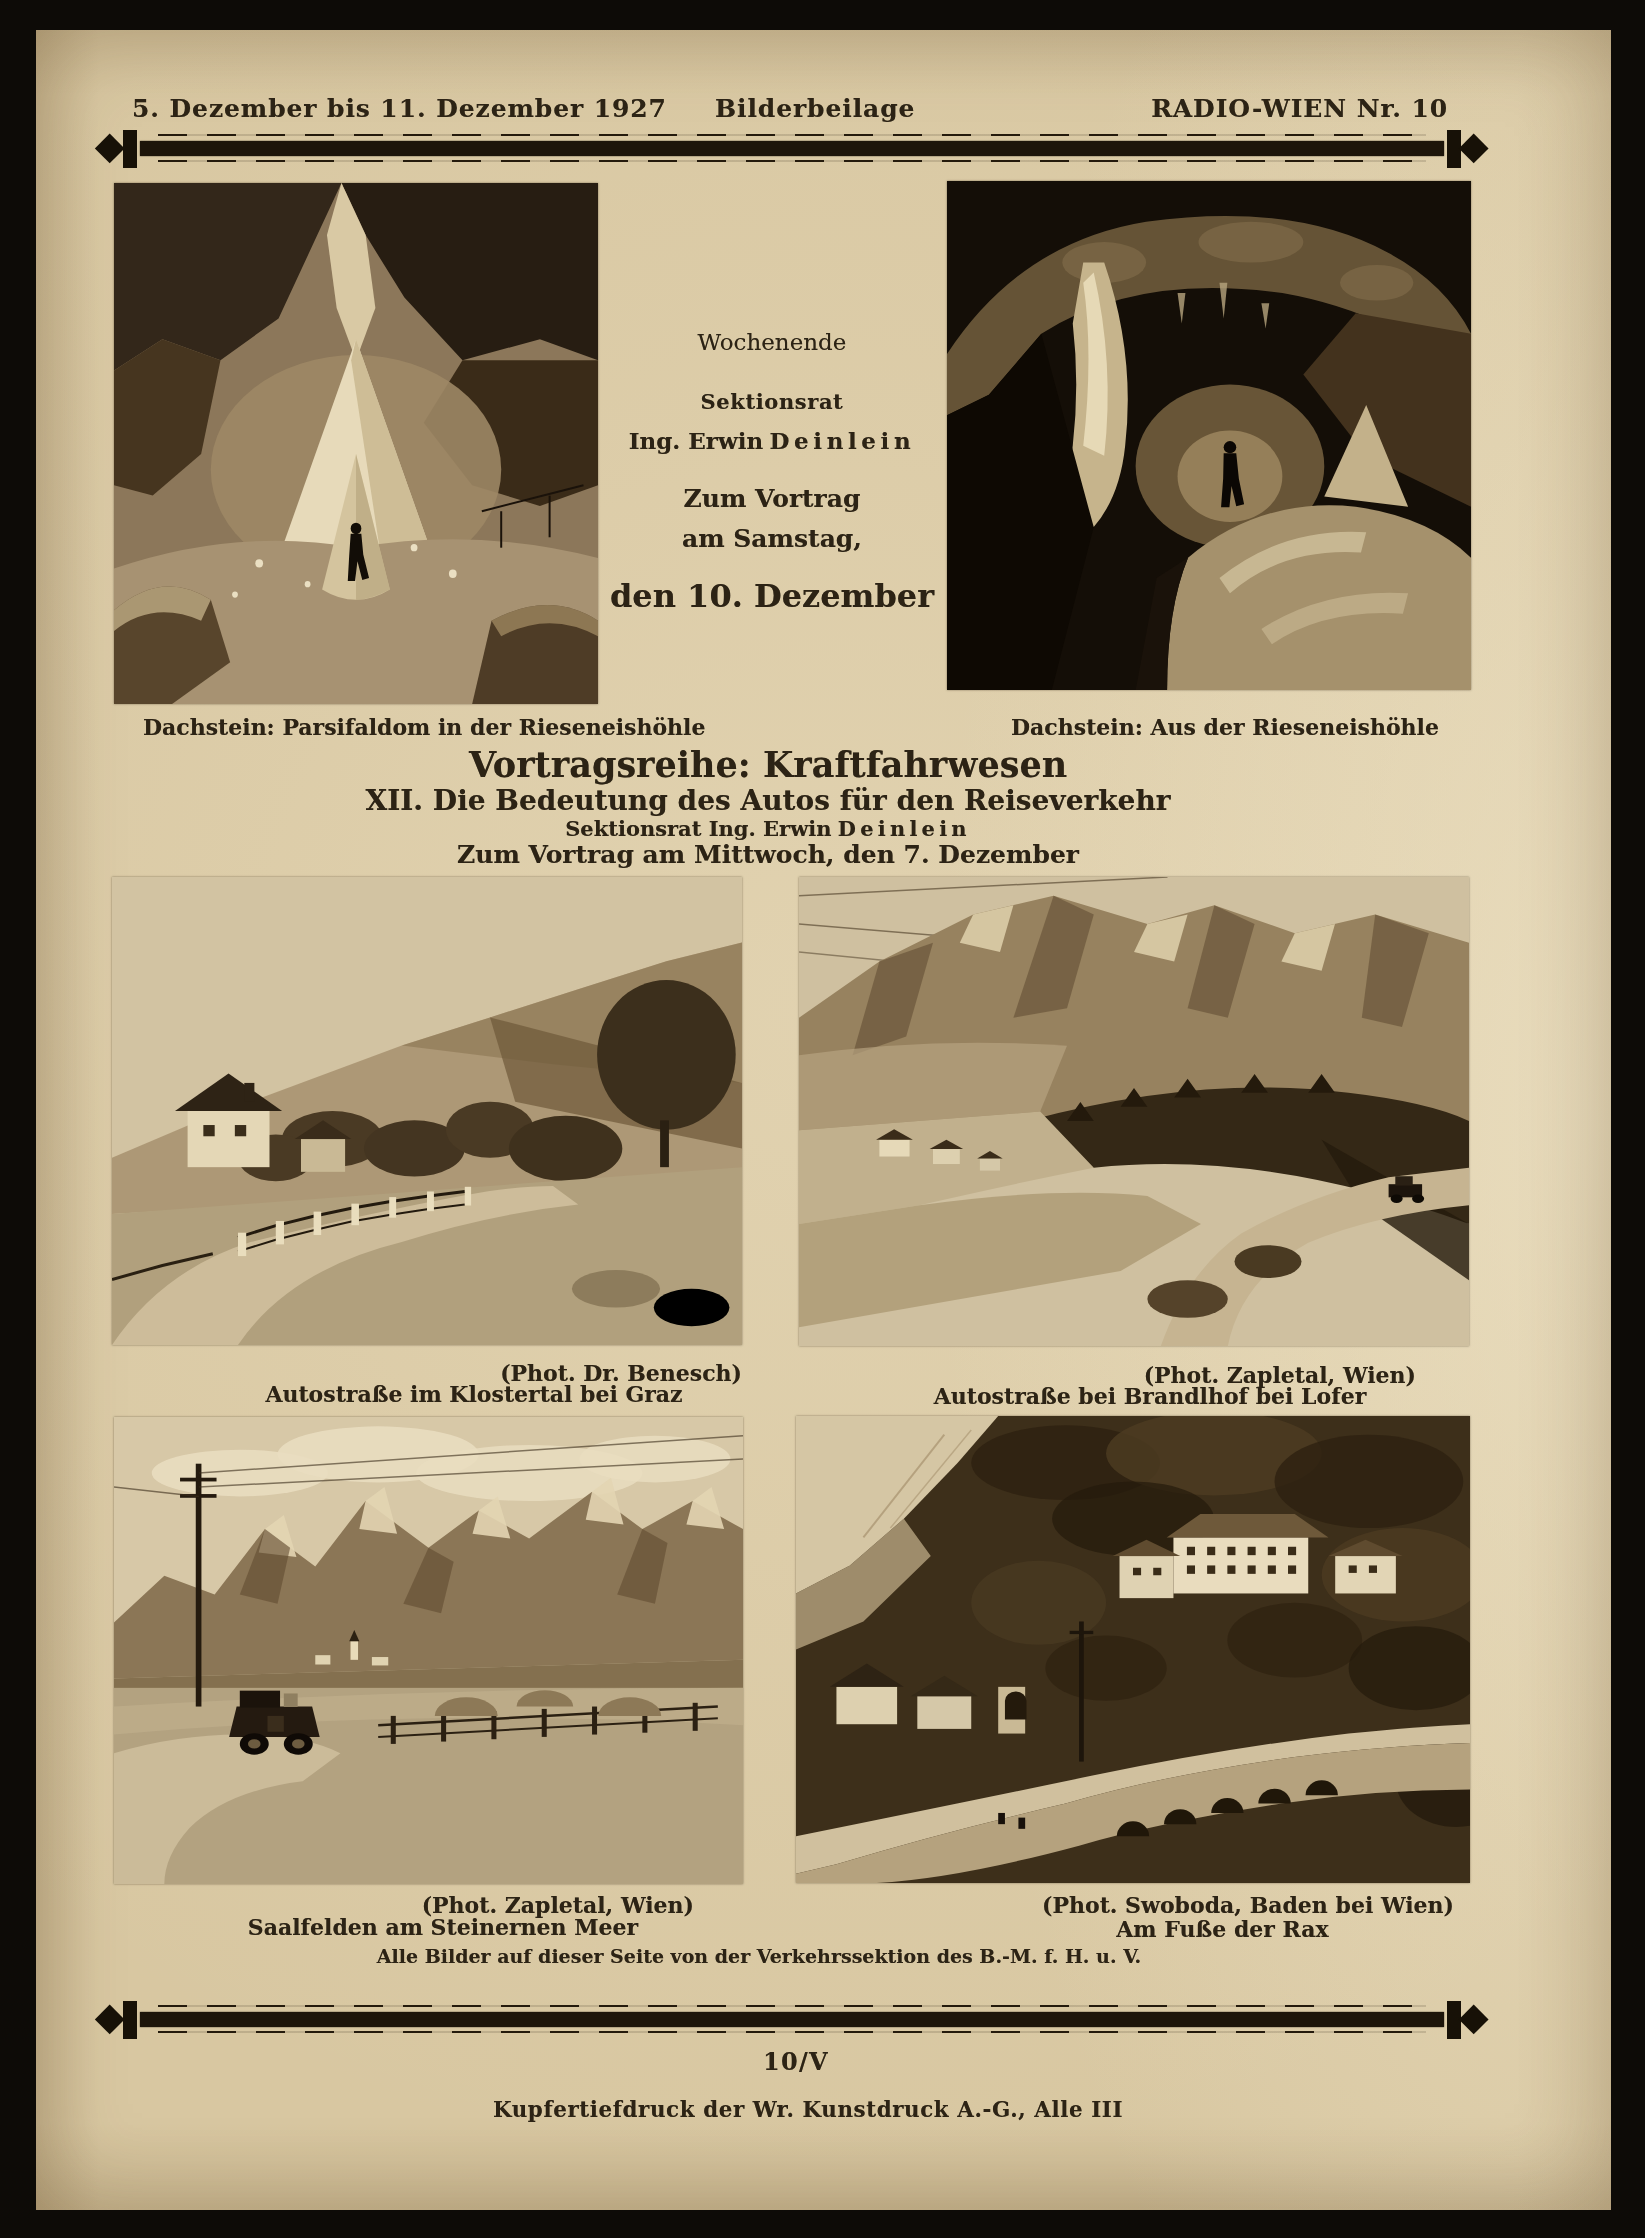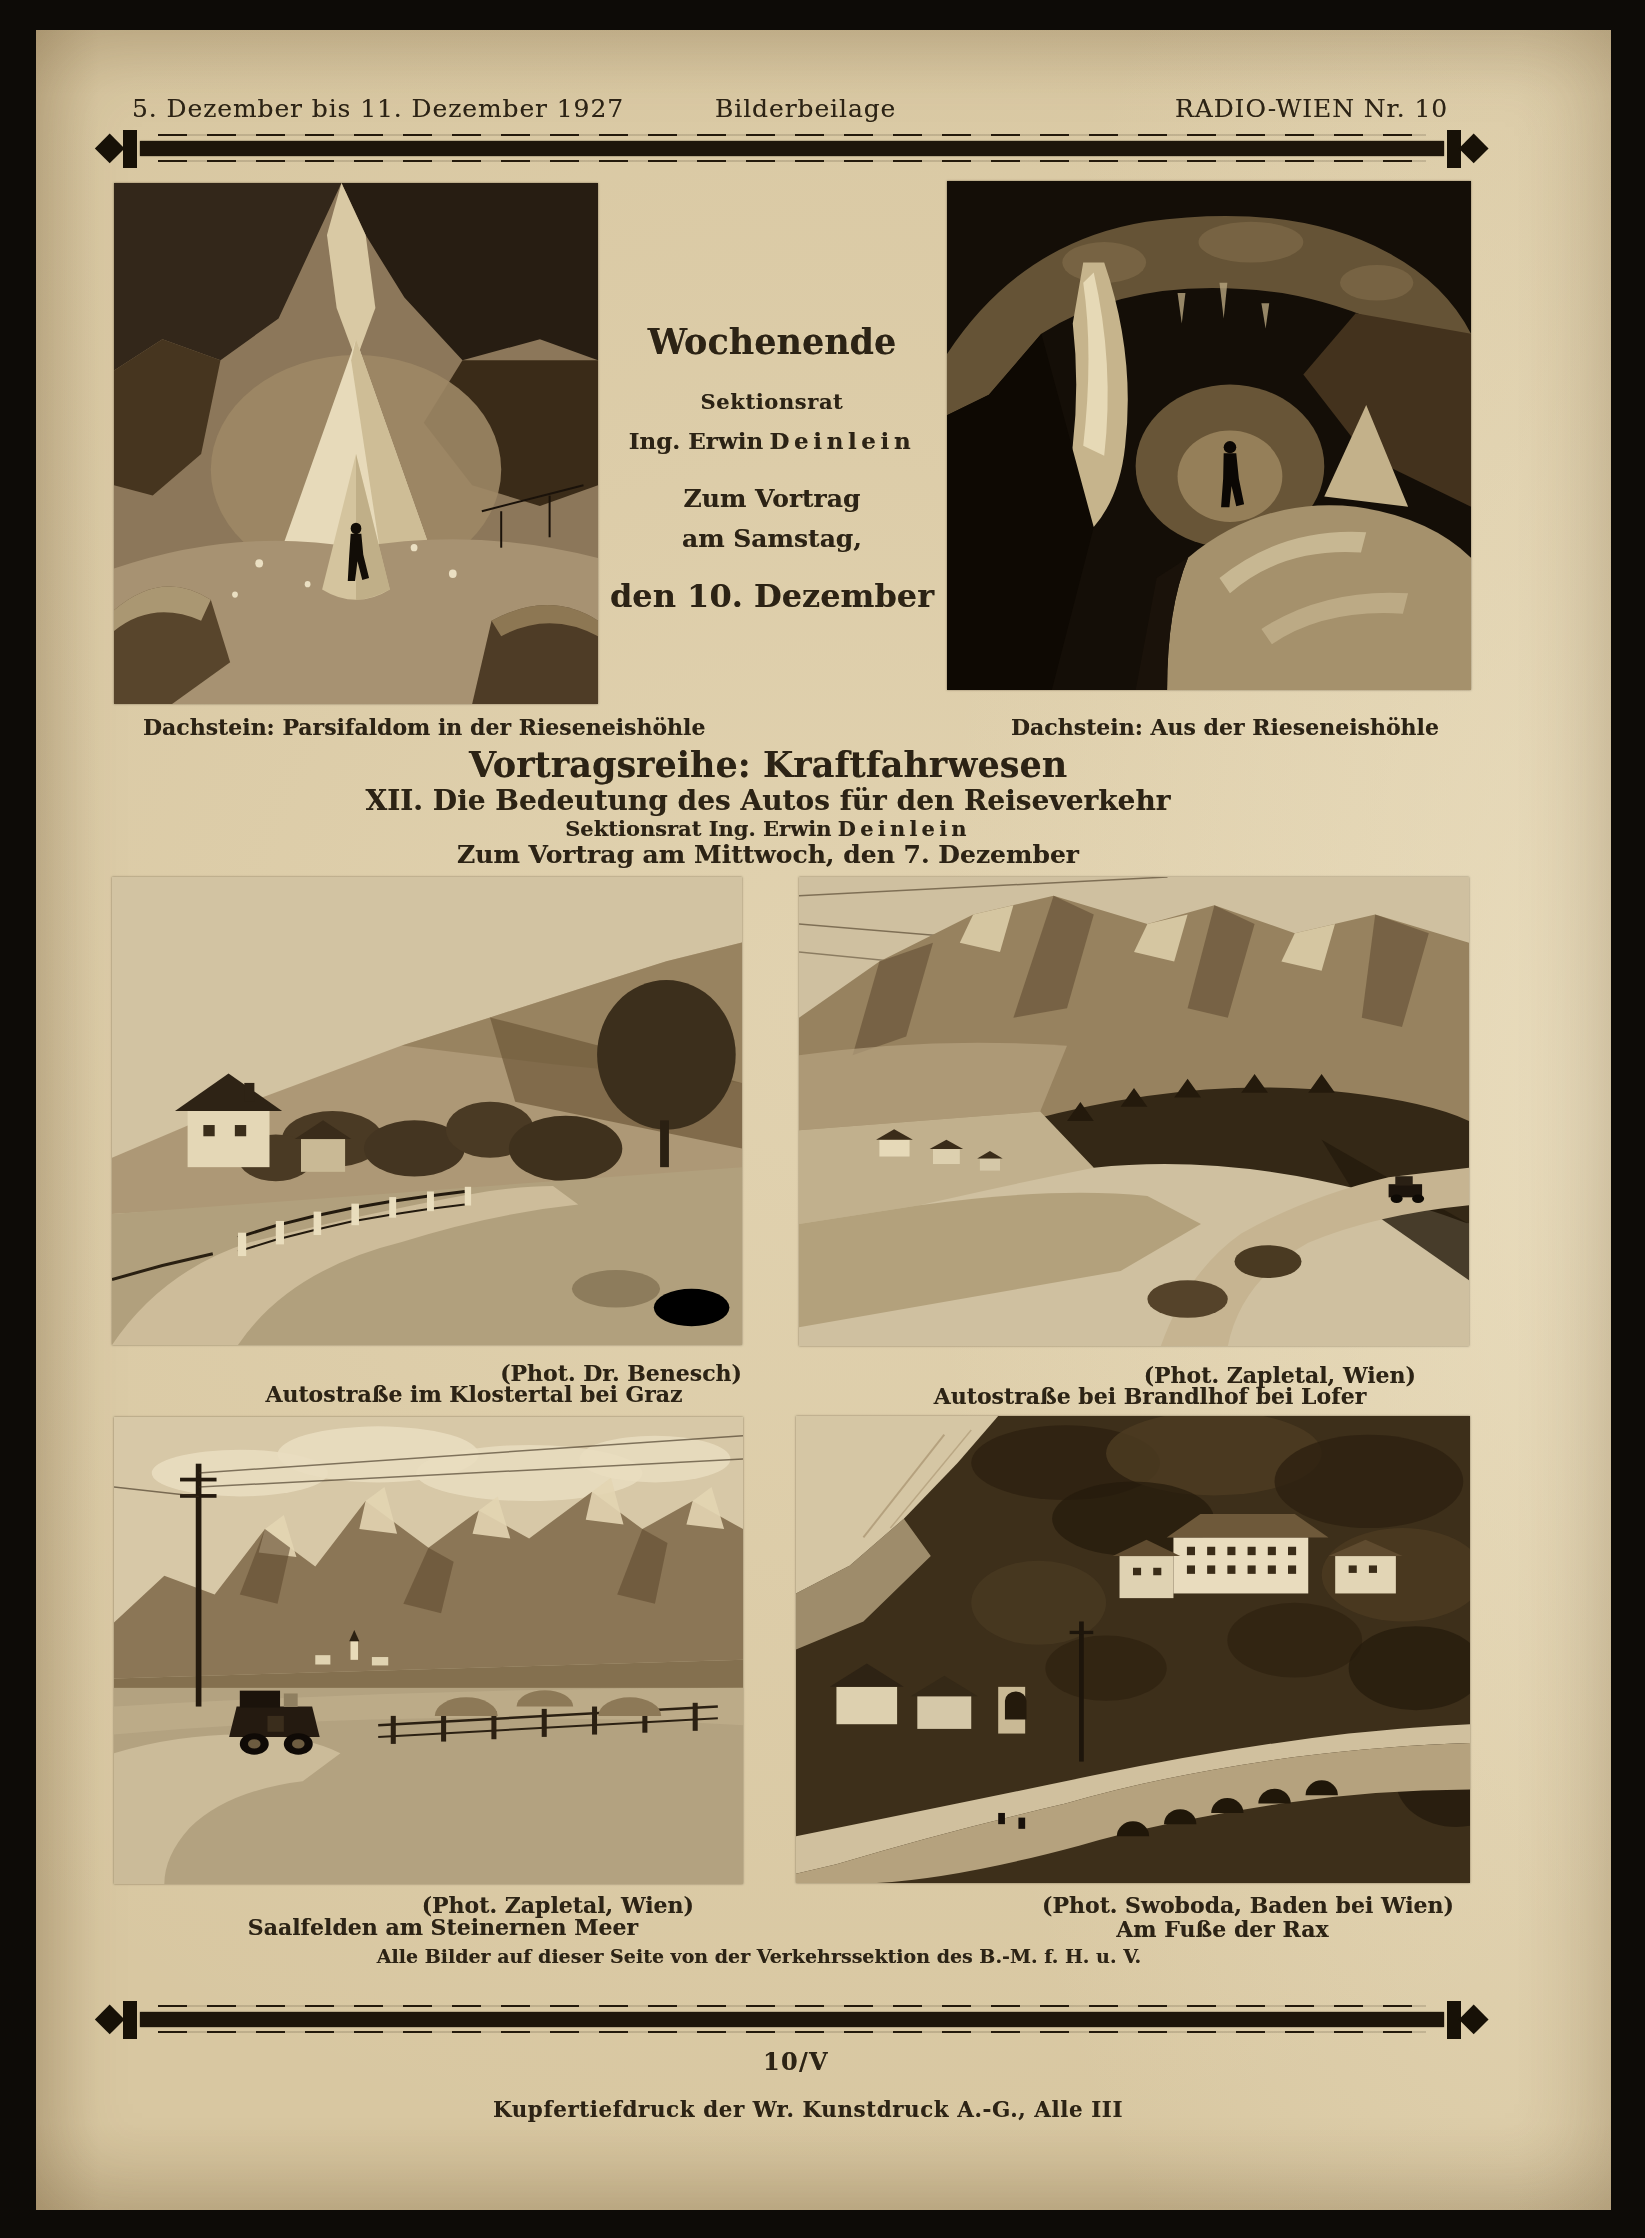--- a/index.html
+++ b/index.html
@@ -12,21 +12,21 @@
       radial-gradient(60% 100% at 99% 50%, rgba(243,233,206,.55) 0%, rgba(0,0,0,0) 70%),
       radial-gradient(130% 90% at 50% 45%, rgba(246,236,210,.30) 0%, rgba(0,0,0,0) 60%),
       linear-gradient(90deg, rgba(110,85,45,.16) 0%, rgba(0,0,0,0) 4%, rgba(0,0,0,0) 94%, rgba(140,115,70,.12) 100%),
       linear-gradient(180deg, rgba(110,85,45,.10) 0%, rgba(0,0,0,0) 3%, rgba(0,0,0,0) 96%, rgba(110,85,45,.14) 100%);
     box-shadow: inset 0 0 88px rgba(92,70,35,.28);}
 
   .abs{position:absolute;}
   .ink{color:#2c2315;text-shadow:0 0 0.6px rgba(44,35,21,.45);}
 
   
-  .hdr{top:64px;font-size:25px;font-weight:normal;letter-spacing:0.9px;white-space:nowrap;}
+  .hdr{top:64px;font-size:25px;font-weight:bold;letter-spacing:0.9px;white-space:nowrap;}
   .hdr-date{left:96px;}
   .hdr-section{left:679px;}
   .hdr-issue{right:163px;}
 
   
   .rule{height:38px;width:1388px;left:62px;}
   .rule-top{top:100px;}
   .rule-bottom{top:1971px;}
   .rule .diamond{position:absolute;width:21.4px;height:21.4px;top:8.2px;background:#171107;transform:rotate(45deg);}
   .rule .d-left{left:1.3px;} .rule .d-right{right:1.3px;}
@@ -42,21 +42,21 @@
   .photo{position:absolute;display:block;box-shadow:0 0 1.9px rgba(40,28,12,.5);}
   .ph1{left:78px;top:153px;width:484px;height:521px;}
   .ph2{left:911px;top:151px;width:524px;height:509px;}
   .ph3{left:76px;top:847px;width:630px;height:468px;}
   .ph4{left:763px;top:847px;width:670px;height:469px;}
   .ph5{left:78px;top:1387px;width:629px;height:467px;}
   .ph6{left:760px;top:1386px;width:674px;height:467px;}
 
   
   .weekend{left:561px;top:293px;width:350px;text-align:center;}
-  .wk-title{font-size:35px;font-weight:bold;line-height:38px;}
+  .wk-title{font-size:23px;font-weight:normal;line-height:38px;}
   .wk-role{font-size:21px;line-height:24px;margin-top:29px;font-weight:bold;letter-spacing:0.6px;}
   .wk-speaker{font-size:23px;line-height:26.5px;margin-top:14px;font-weight:bold;}
   .wk-e1{font-size:25px;font-weight:bold;line-height:28px;margin-top:30px;}
   .wk-e2{font-size:25px;font-weight:bold;line-height:28px;margin-top:12.6px;}
   .wk-e3{font-size:32px;font-weight:bold;line-height:28px;margin-top:29px;}
   .spread{letter-spacing:.20em;margin-left:6.3px;}
 
   
   .cap{font-weight:bold;white-space:nowrap;margin-left:16px;}
   .cap-main{font-size:22px;}

